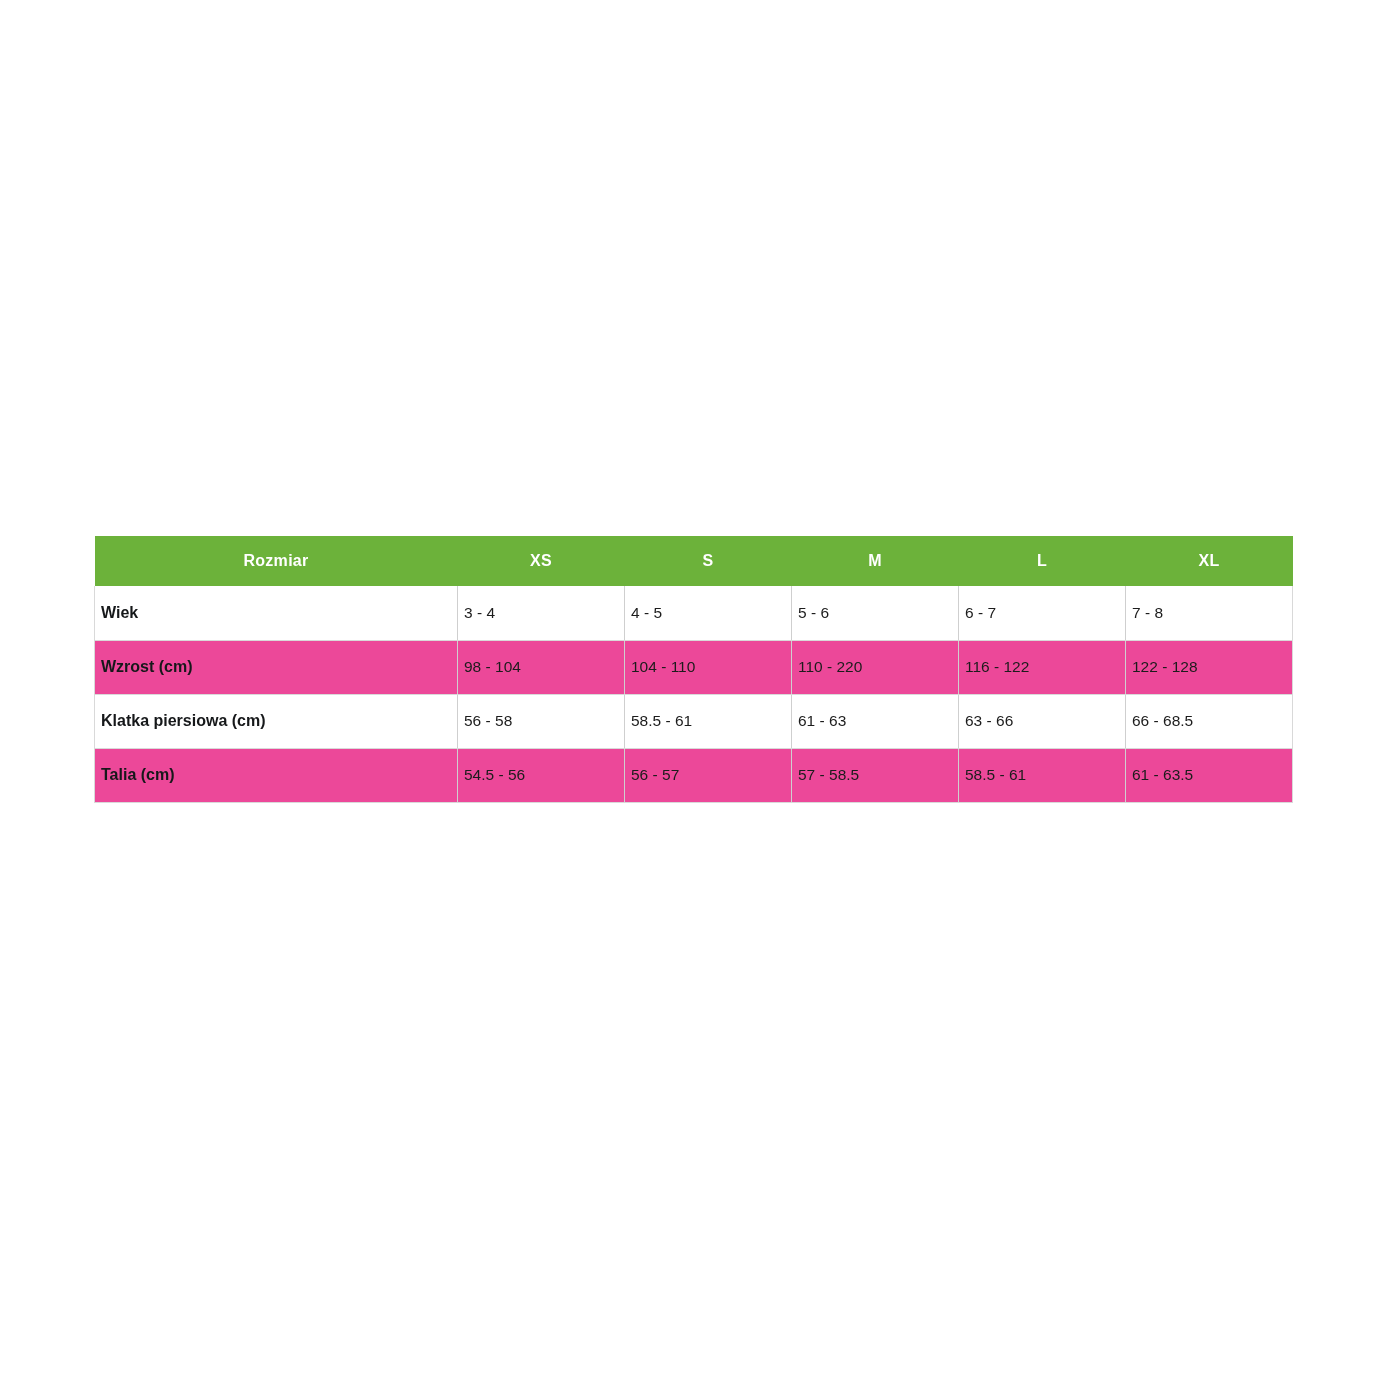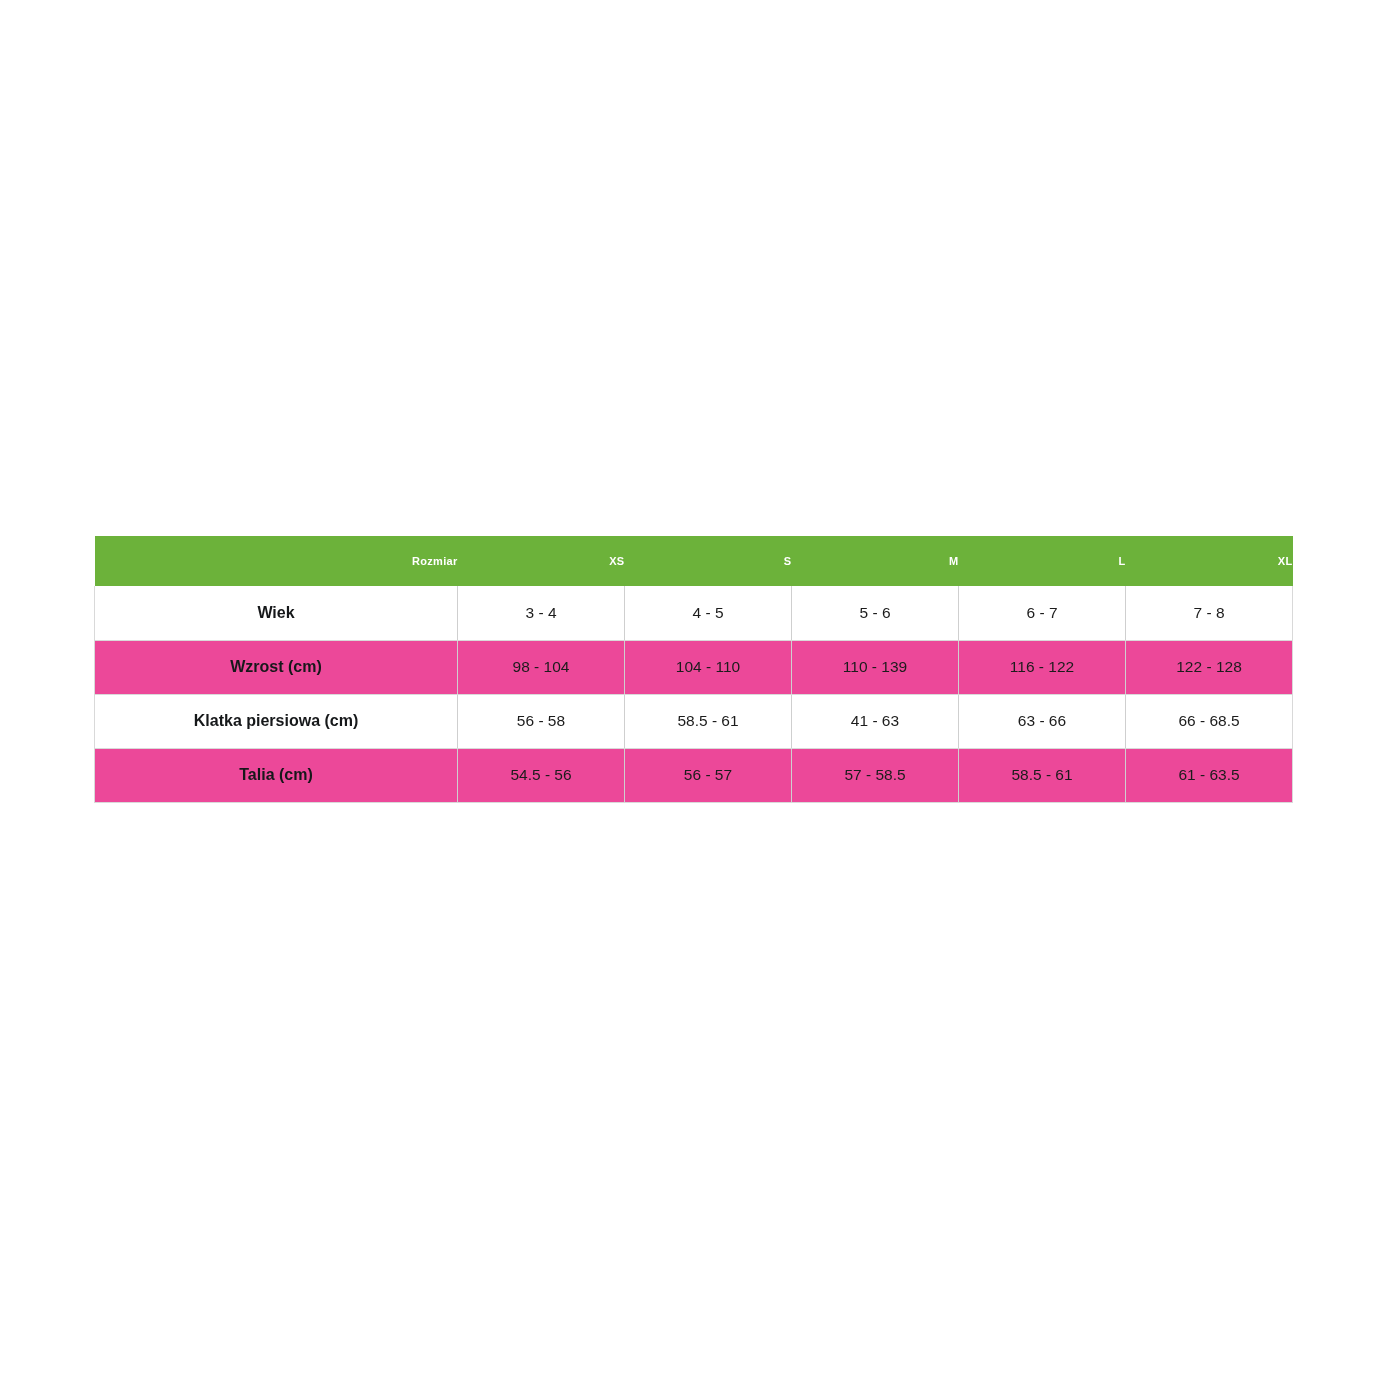--- a/index.html
+++ b/index.html
@@ -34,33 +34,32 @@
     background: #ffffff;
   }
 
   table.size-table col.c-label { width: 363px; }
   table.size-table col.c-size  { width: 167px; }
 
   thead.size-table-head tr th {
     background: #6CB23A;
     color: #ffffff;
     font-weight: bold;
-    font-size: 11px;
+    font-size: 16px;
     letter-spacing: 0.3px;
     height: 50px;
     padding: 0;
-    text-align: right;
+    text-align: center;
     vertical-align: middle;
     border: none;
   }
 
   tbody.size-table-body tr td {
     height: 54px;
     padding: 0 6px;
-    text-align: center;
     vertical-align: middle;
     font-size: 15.5px;
     color: #1c1c1c;
     border-right: 1px solid #cfcfcf;
     border-bottom: 1px solid #d9d9d9;
     box-sizing: border-box;
   }
 
   tbody.size-table-body tr td:first-child {
     border-left: 1px solid #d9d9d9;
@@ -112,29 +111,29 @@
           <td>3 - 4</td>
           <td>4 - 5</td>
           <td>5 - 6</td>
           <td>6 - 7</td>
           <td>7 - 8</td>
         </tr>
         <tr class="row-even">
           <td>Wzrost (cm)</td>
           <td>98 - 104</td>
           <td>104 - 110</td>
-          <td>110 - 139</td>
+          <td>110 - 220</td>
           <td>116 - 122</td>
           <td>122 - 128</td>
         </tr>
         <tr class="row-odd">
           <td>Klatka piersiowa (cm)</td>
           <td>56 - 58</td>
           <td>58.5 - 61</td>
-          <td>41 - 63</td>
+          <td>61 - 63</td>
           <td>63 - 66</td>
           <td>66 - 68.5</td>
         </tr>
         <tr class="row-even">
           <td>Talia (cm)</td>
           <td>54.5 - 56</td>
           <td>56 - 57</td>
           <td>57 - 58.5</td>
           <td>58.5 - 61</td>
           <td>61 - 63.5</td>

